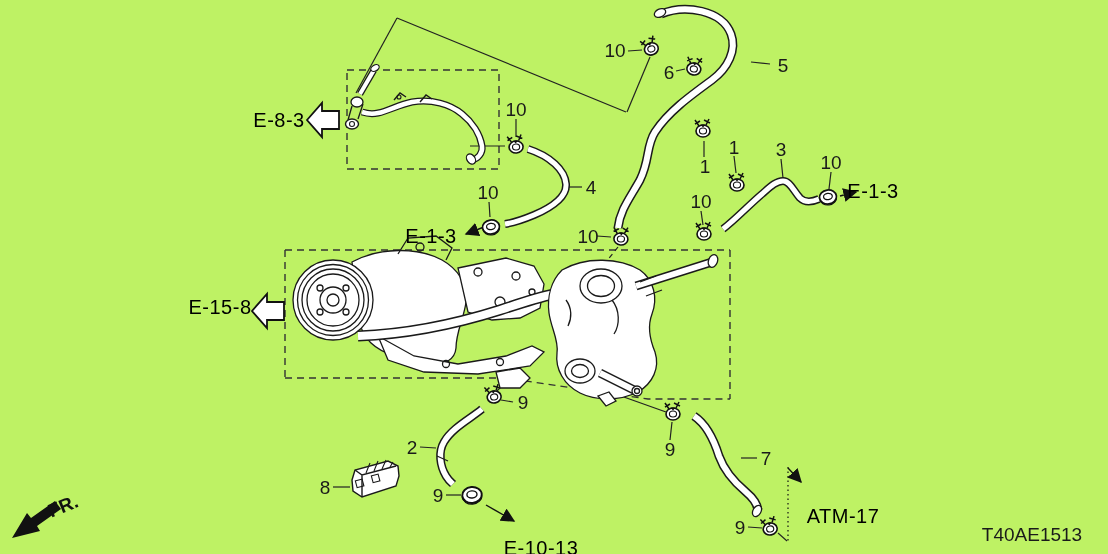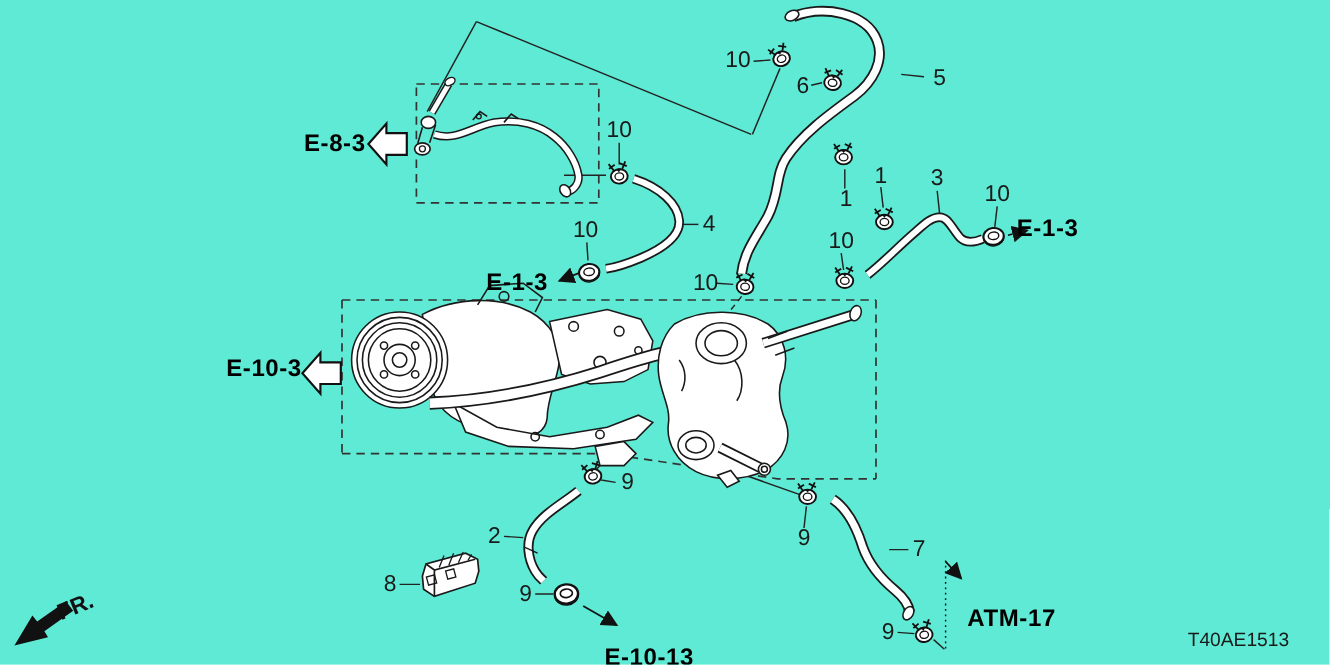--- a/index.html
+++ b/index.html
@@ -1,24 +1,24 @@
 <!DOCTYPE html>
 <html><head>
 <meta charset="utf-8">
 <style>
   html,body{margin:0;padding:0;background:#fff;}
   .stage{
-    position:relative;width:1108px;height:554px;background:#5eead4;overflow:hidden;
+    position:relative;width:1108px;height:554px;background:#bef264;overflow:hidden;
     font-family:"Liberation Sans",sans-serif;color:#111;
   }
   .stage svg{position:absolute;left:0;top:0;}
   .lbl{position:absolute;transform:translate(-50%,-50%);white-space:nowrap;line-height:1;}
   .num{font-size:19px;color:#1a1a1a;}
-  .ref{font-size:20px;font-weight:bold;letter-spacing:0.5px;color:#000;}
-  .code{font-size:16px;color:#1a1a1a;}
+  .ref{font-size:20px;font-weight:normal;letter-spacing:0.5px;color:#000;}
+  .code{font-size:19px;color:#1a1a1a;}
   .fr{font-size:19px;font-weight:bold;transform:translate(-50%,-50%) rotate(-22deg);}
 </style>
 </head>
 <body>
 
 <div class="stage">
 
 <svg width="1108" height="554" viewBox="0 0 1108 554">
   <defs>
     <marker id="ah" markerWidth="12" markerHeight="10" refX="9" refY="5" orient="auto">
@@ -223,21 +223,21 @@
 <div class="lbl num" style="left:523px;top:402px">9</div>
 <div class="lbl num" style="left:670px;top:449px">9</div>
 <div class="lbl num" style="left:412px;top:447px">2</div>
 <div class="lbl num" style="left:325px;top:487px">8</div>
 <div class="lbl num" style="left:438px;top:495px">9</div>
 <div class="lbl num" style="left:766px;top:458px">7</div>
 <div class="lbl num" style="left:740px;top:527px">9</div>
 
 <div class="lbl ref" style="left:279px;top:120px">E-8-3</div>
 <div class="lbl ref" style="left:431px;top:236px">E-1-3</div>
-<div class="lbl ref" style="left:220px;top:307px">E-10-3</div>
+<div class="lbl ref" style="left:220px;top:307px">E-15-8</div>
 <div class="lbl ref" style="left:873px;top:191px">E-1-3</div>
 <div class="lbl ref" style="left:541px;top:548px">E-10-13</div>
 <div class="lbl ref" style="left:843px;top:516px">ATM-17</div>
 
 <div class="lbl fr" style="left:63px;top:506px">FR.</div>
 <div class="lbl code" style="left:1032px;top:534px">T40AE1513</div>
 
 </div>
 
 </body></html>

